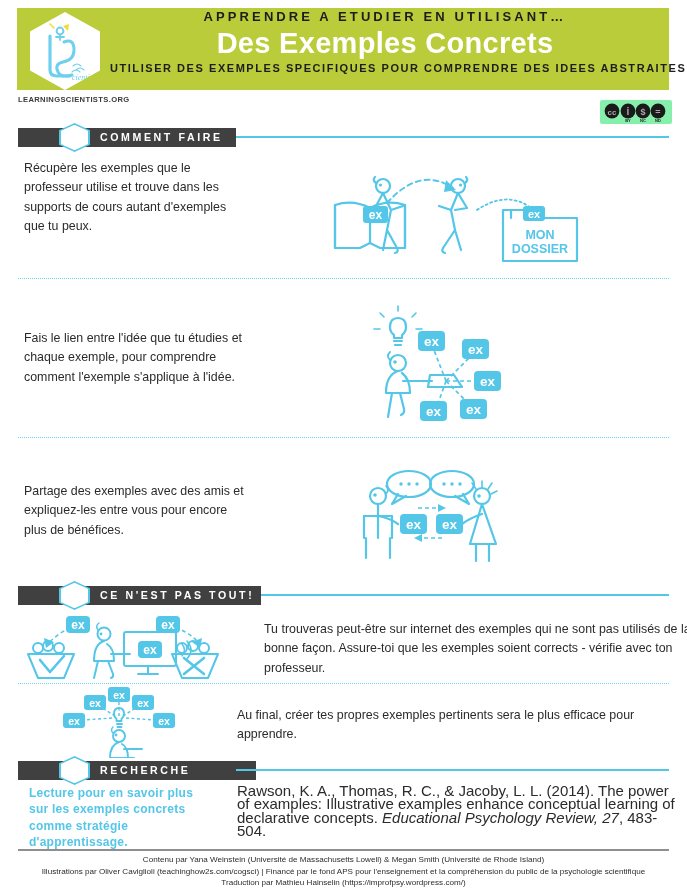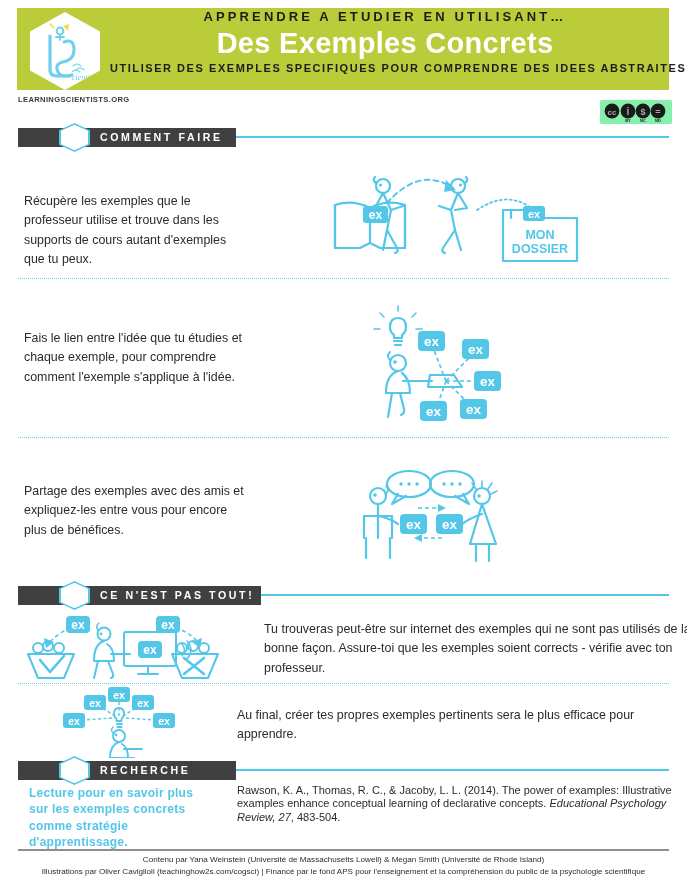--- a/index.html
+++ b/index.html
@@ -89,21 +89,21 @@
   .illus{position:absolute;}
 
   
   .research-note{
     position:absolute;left:29px;top:785px;width:175px;
     font-size:12px;line-height:16.3px;font-weight:bold;
     letter-spacing:0.25px;color:#54c6e8;
   }
   .citation{
     position:absolute;left:237px;top:784px;width:440px;
-    font-size:11px;line-height:13.4px;color:#2b2b2b;
+    font-size:15px;line-height:13.4px;color:#2b2b2b;
   }
   .citation i{font-style:italic;}
 
   
   .foot-rule{
     position:absolute;left:18px;top:849px;width:651px;height:2px;
     background:#8f8f8f;
   }
   .footer{
     position:absolute;left:10px;top:854px;width:667px;text-align:center;
@@ -161,21 +161,21 @@
     </g>
   </svg>
 </div>
 
 <div class="sec-bar" style="left:18px;top:128px;width:218px;">
   <div class="hexring"></div>
   <div class="sec-label">COMMENT FAIRE</div>
 </div>
 <div class="sec-tail" style="left:236px;top:136px;width:433px;"></div>
 
-<div class="body-text" style="left:24px;top:192px;width:222px;">Récupère les exemples que le professeur utilise et trouve dans les supports de cours autant d'exemples que tu peux.</div>
+<div class="body-text" style="left:24px;top:159px;width:222px;">Récupère les exemples que le professeur utilise et trouve dans les supports de cours autant d'exemples que tu peux.</div>
 
 <svg class="illus" style="left:325px;top:158px;" width="260" height="110" viewBox="0 0 260 110">
   <g stroke="#54c6e8" fill="none" stroke-width="2.2" stroke-linecap="round" stroke-linejoin="round">
 
     <path d="M62 45 Q95 8 128 30" stroke-dasharray="5,4" stroke-width="2"></path>
     <path d="M121 22 L131 32 L119 34 Z" fill="#54c6e8" stroke="none"></path>
 
     <path d="M10 47 L10 90 L35 90 L45 85 L55 90 L80 90 L80 47"></path>
     <path d="M10 47 Q28 41 45 50 Q62 41 80 47"></path>
     <path d="M45 50 L45 85"></path>
@@ -386,27 +386,28 @@
     <text x="81" y="20.5" font-size="10.5" font-weight="bold" fill="#ffffff" font-family="Liberation Sans, sans-serif" text-anchor="middle">ex</text>
     <rect x="1" y="27" width="22" height="15" rx="3" fill="#54c6e8"></rect>
     <text x="12" y="38.5" font-size="10.5" font-weight="bold" fill="#ffffff" font-family="Liberation Sans, sans-serif" text-anchor="middle">ex</text>
     <rect x="91" y="27" width="22" height="15" rx="3" fill="#54c6e8"></rect>
     <text x="102" y="38.5" font-size="10.5" font-weight="bold" fill="#ffffff" font-family="Liberation Sans, sans-serif" text-anchor="middle">ex</text>
   </g>
 </svg>
 
 <div class="body-text" style="left:237px;top:706px;width:440px;">Au final, créer tes propres exemples pertinents sera le plus efficace pour apprendre.</div>
 
-<div class="sec-bar" style="left:18px;top:761px;width:218px;">
+<div class="sec-bar" style="left:18px;top:761px;width:218px;padding-left:20px;">
   <div class="hexring"></div>
   <div class="sec-label">RECHERCHE</div>
 </div>
 <div class="sec-tail" style="left:236px;top:769px;width:433px;"></div>
 
 <div class="research-note">Lecture pour en savoir plus sur les exemples concrets comme stratégie d'apprentissage.</div>
 
 <div class="citation"><span>Rawson, K. A., Thomas, R. C., &amp; Jacoby, L. L. (2014). </span><span>The power of examples: Illustrative examples enhance conceptual learning of declarative concepts. </span><i>Educational Psychology Review, 27</i><span>, 483-504.</span></div>
 
 <div class="foot-rule"></div>
 <div class="footer">
   <div>Contenu par Yana Weinstein (Université de Massachusetts Lowell) &amp; Megan Smith (Université de Rhode Island)</div>
   <div>Illustrations par Oliver Caviglioli (teachinghow2s.com/cogsci) | Financé par le fond APS pour l'enseignement et la compréhension du public de la psychologie scientifique</div>
+  <div>Traduction par Mathieu Hainselin (https://improfpsy.wordpress.com/)</div>
 </div>
 
 </body></html>

